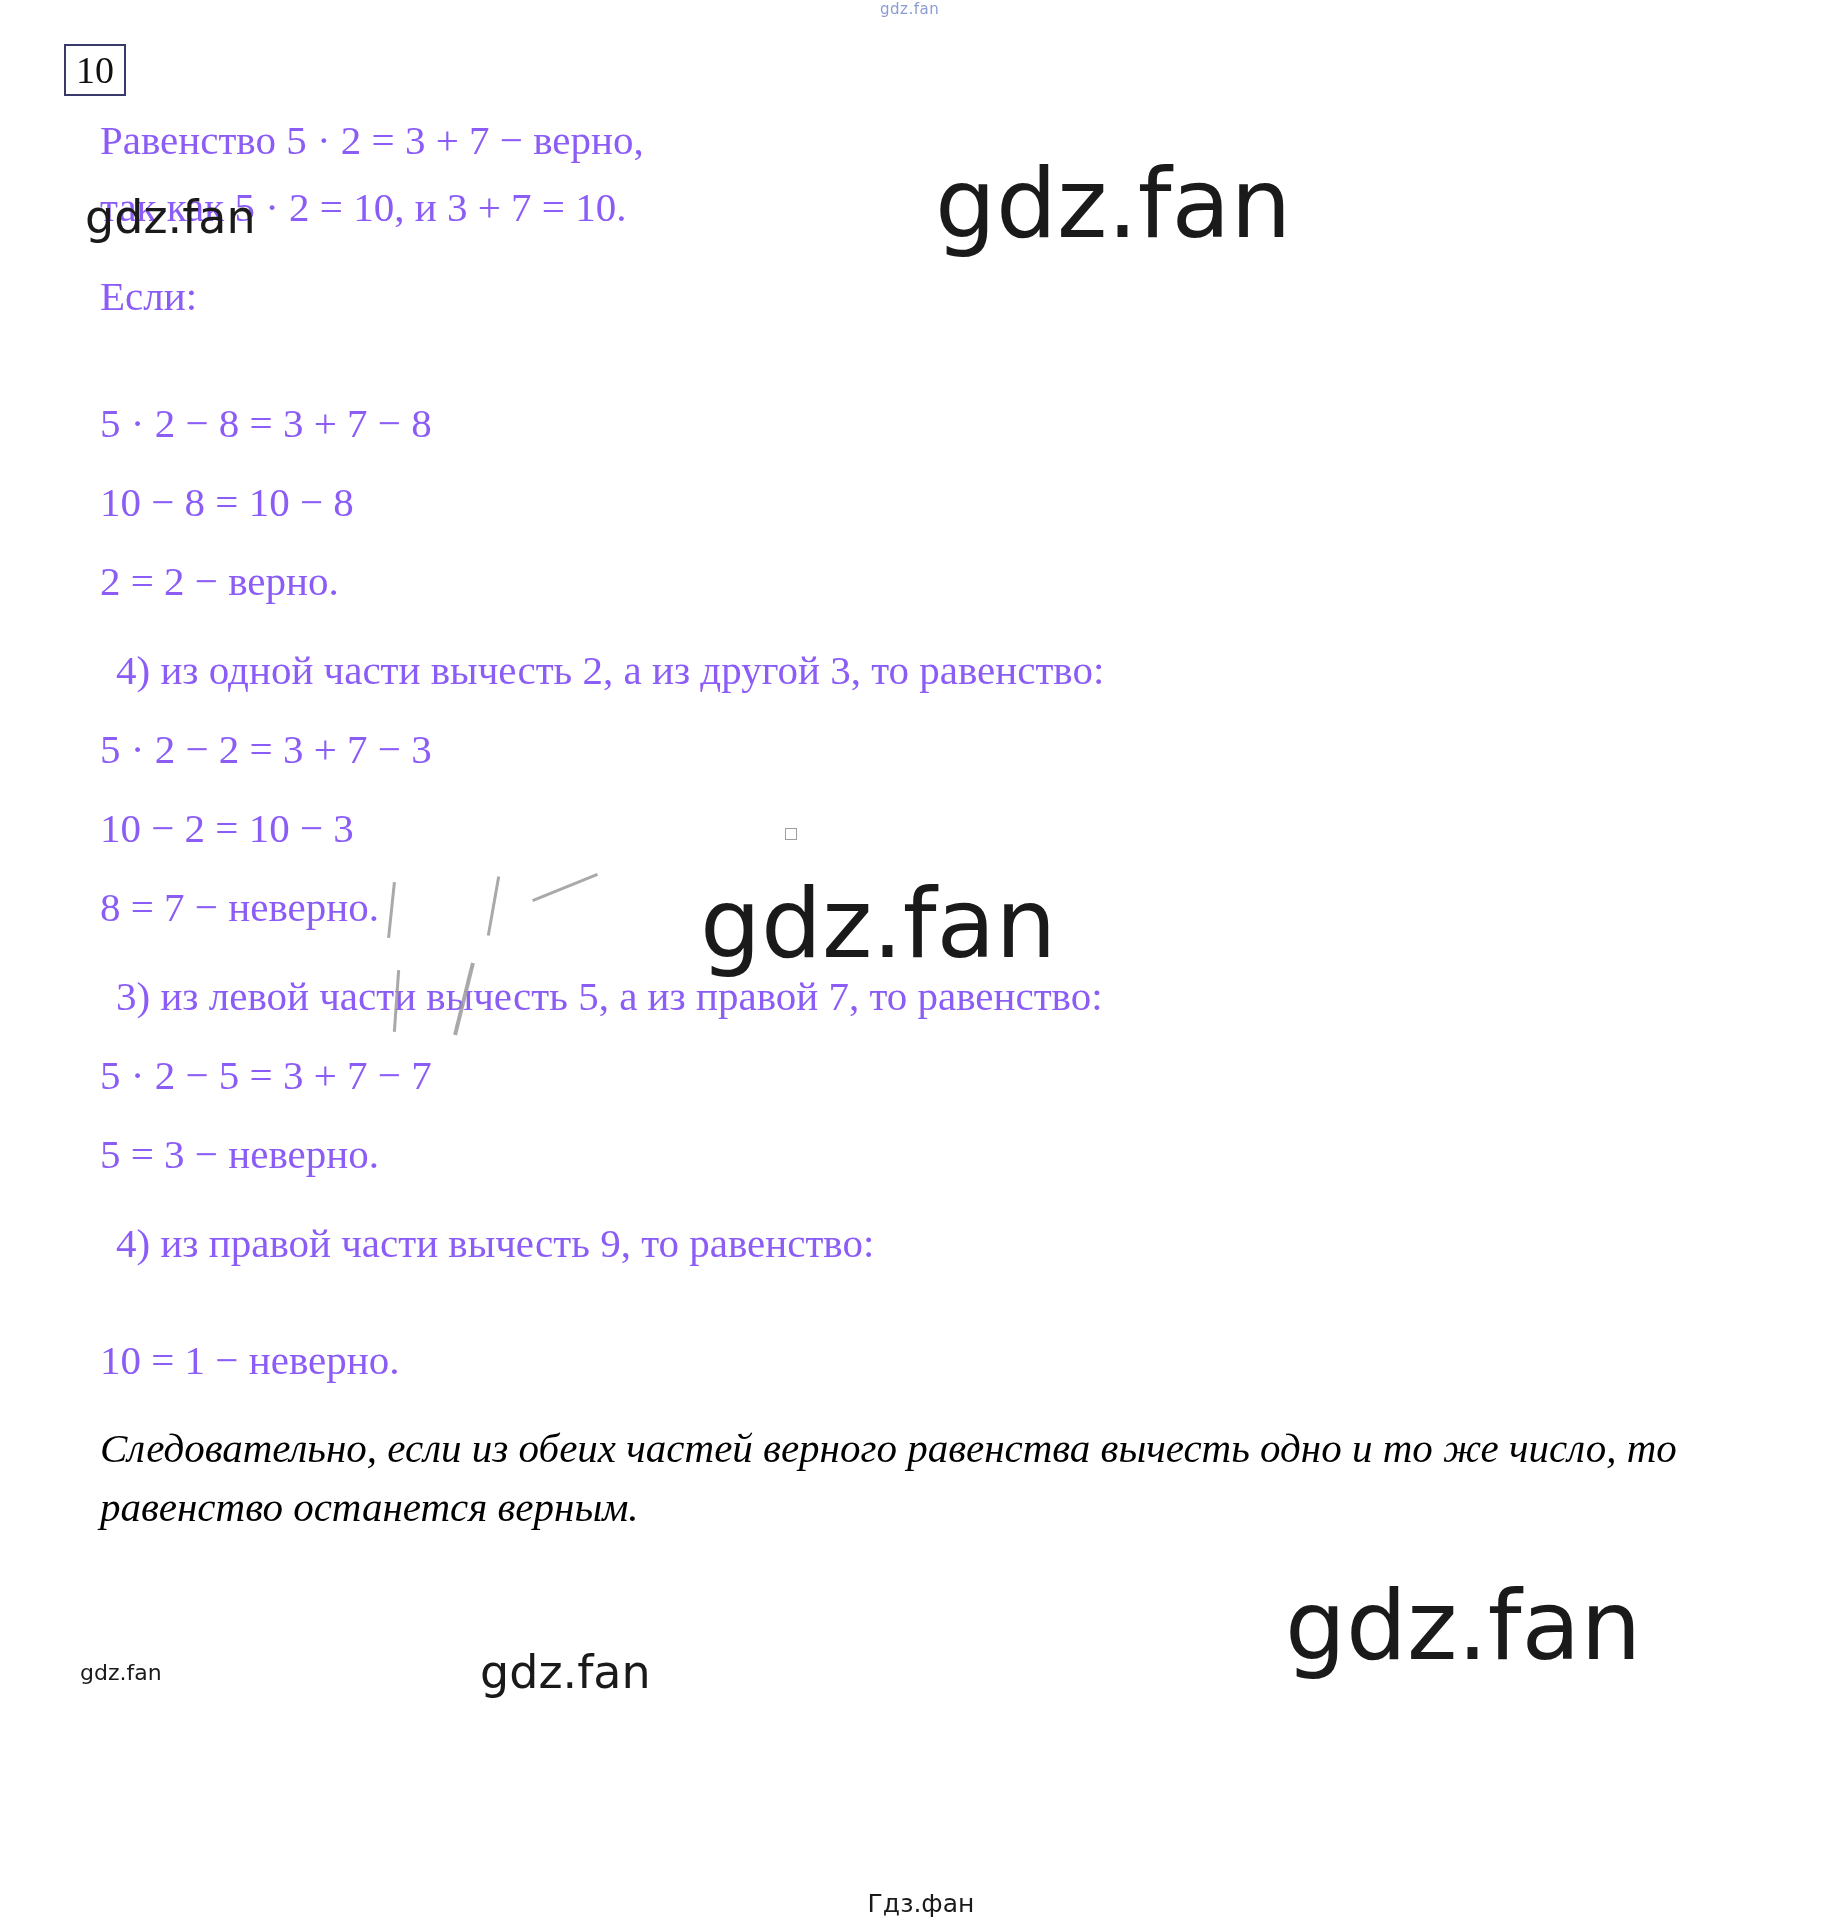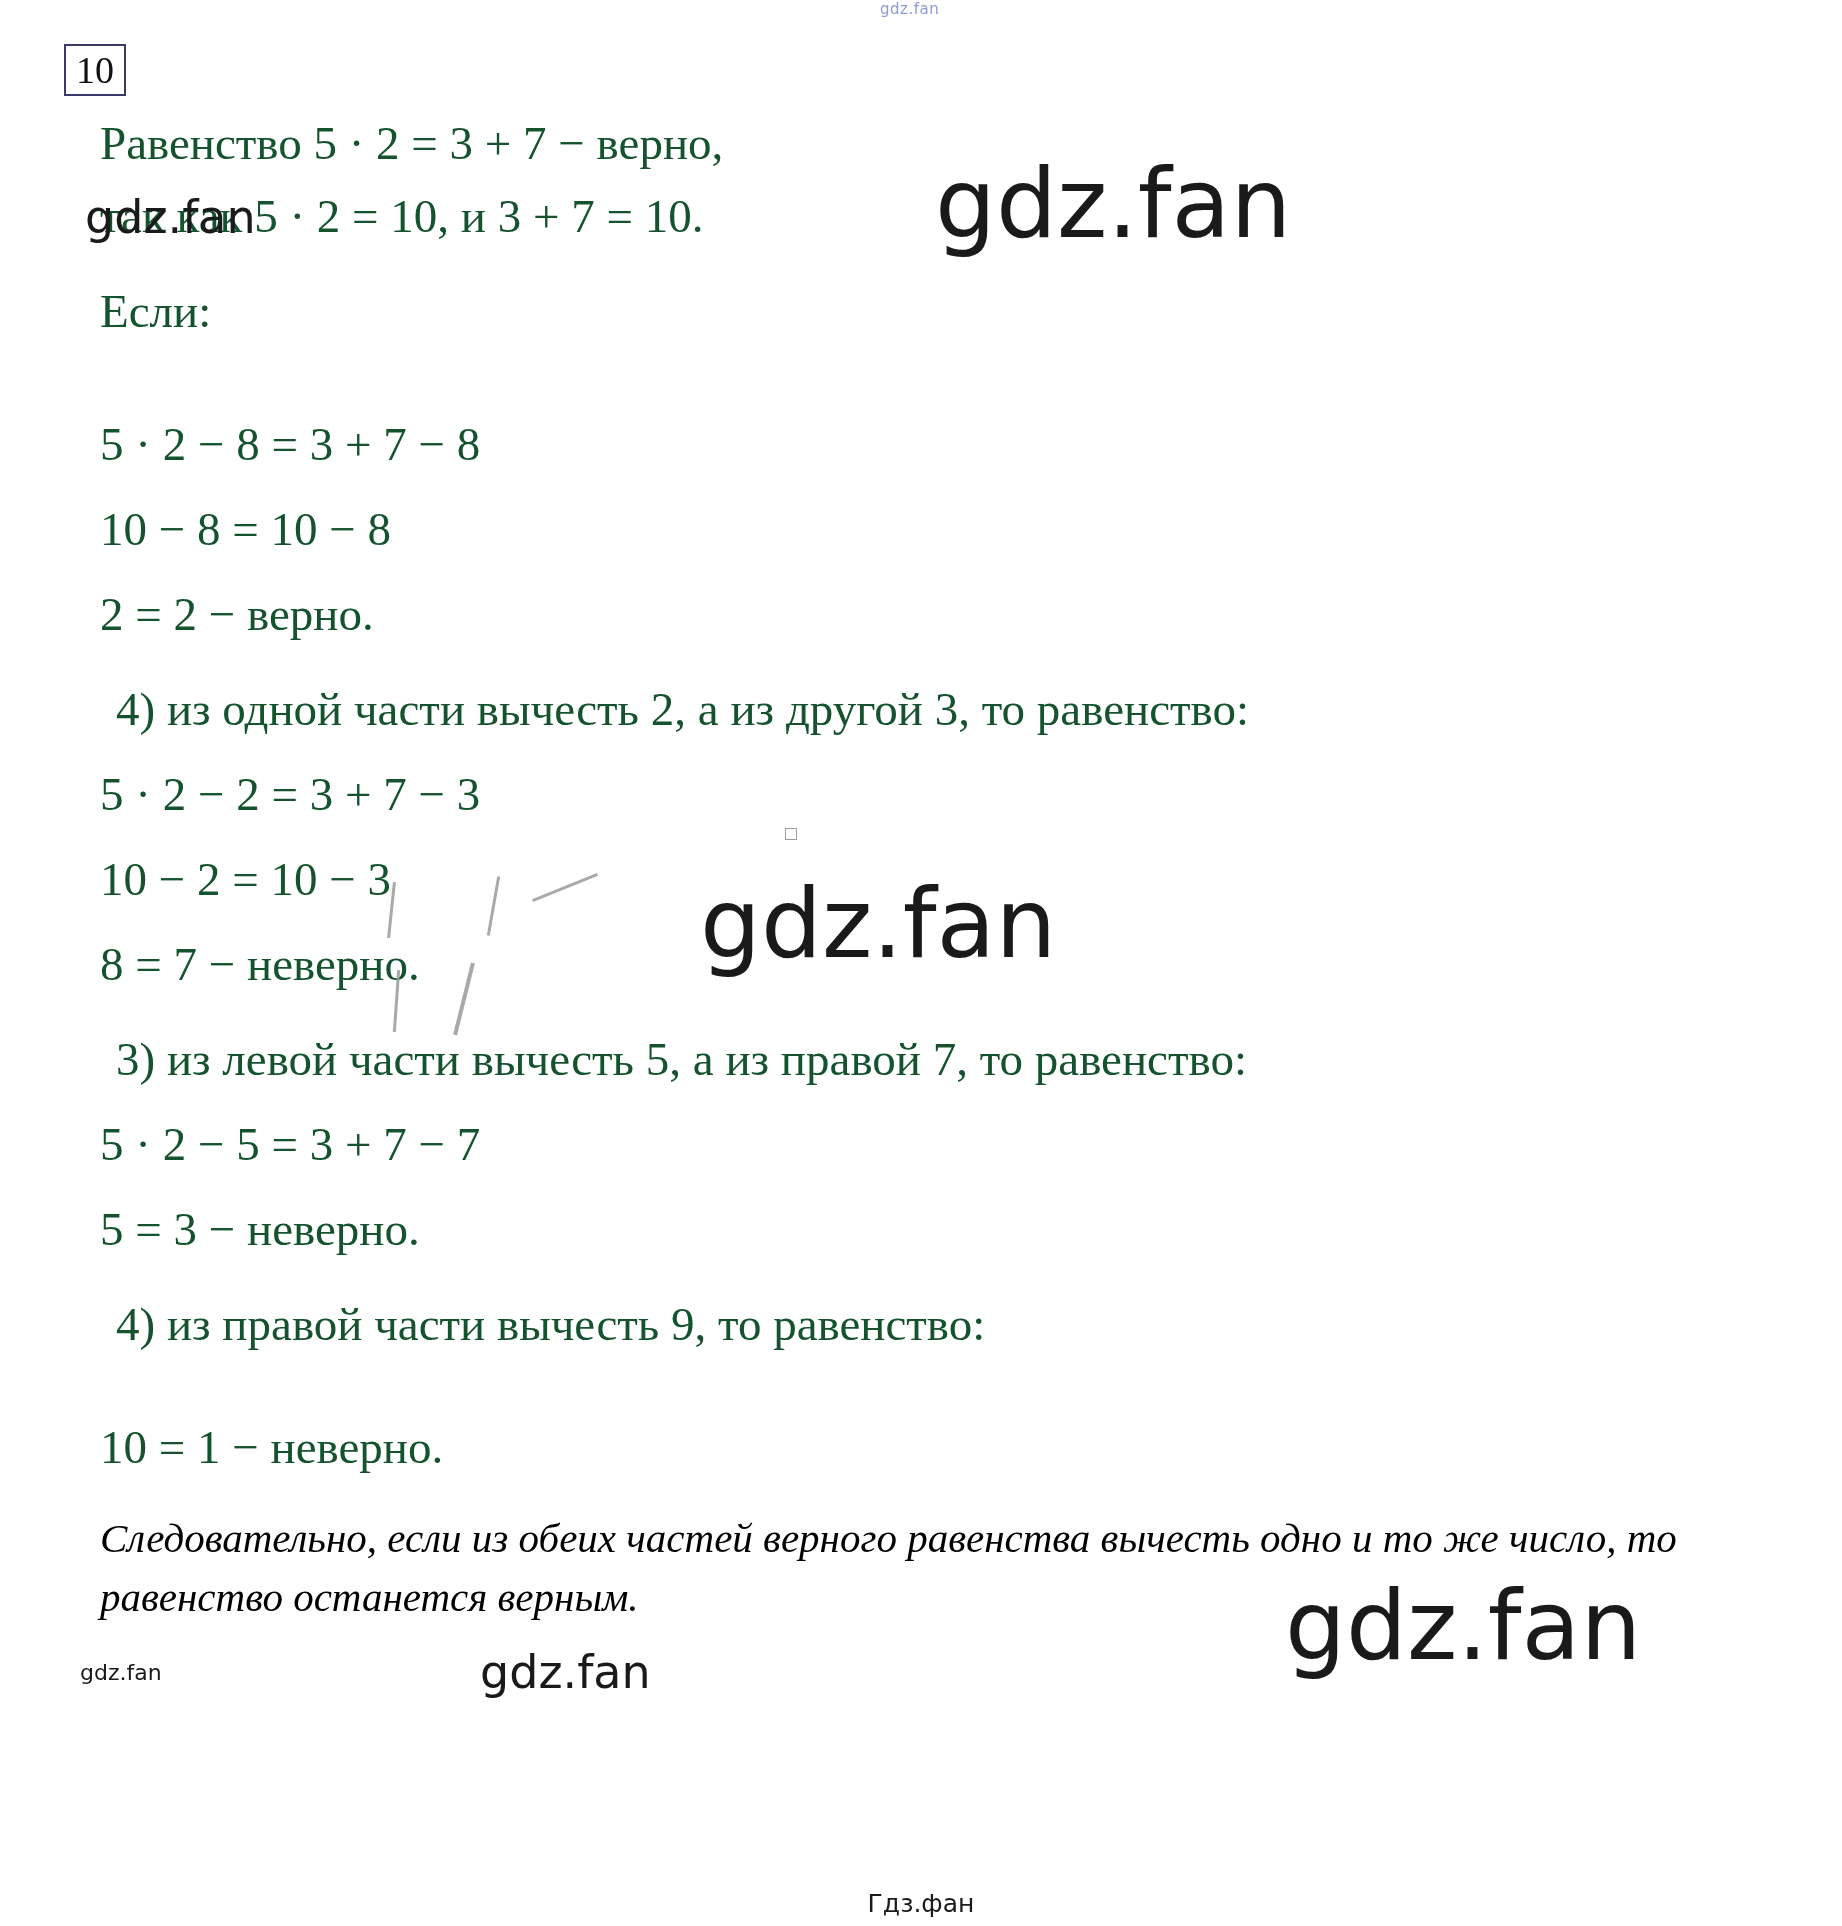--- a/index.html
+++ b/index.html
@@ -47,24 +47,24 @@
   }
 
   
   .content {
     position: absolute;
     left: 100px;
     top: 120px;
     width: 1700px;
   }
   .line {
-    font-size: 47px;
+    font-size: 41px;
     line-height: 1.0;
     white-space: nowrap;
-    color: #14532d;
+    color: #8b5cf6;
   }
   .gap-sm { height: 26px; }
   .gap-md { height: 38px; }
   .gap-lg { height: 48px; }
   .indent { padding-left: 16px; }
 
   .concl {
     font-size: 41px;
     line-height: 1.45;
     width: 1640px;

